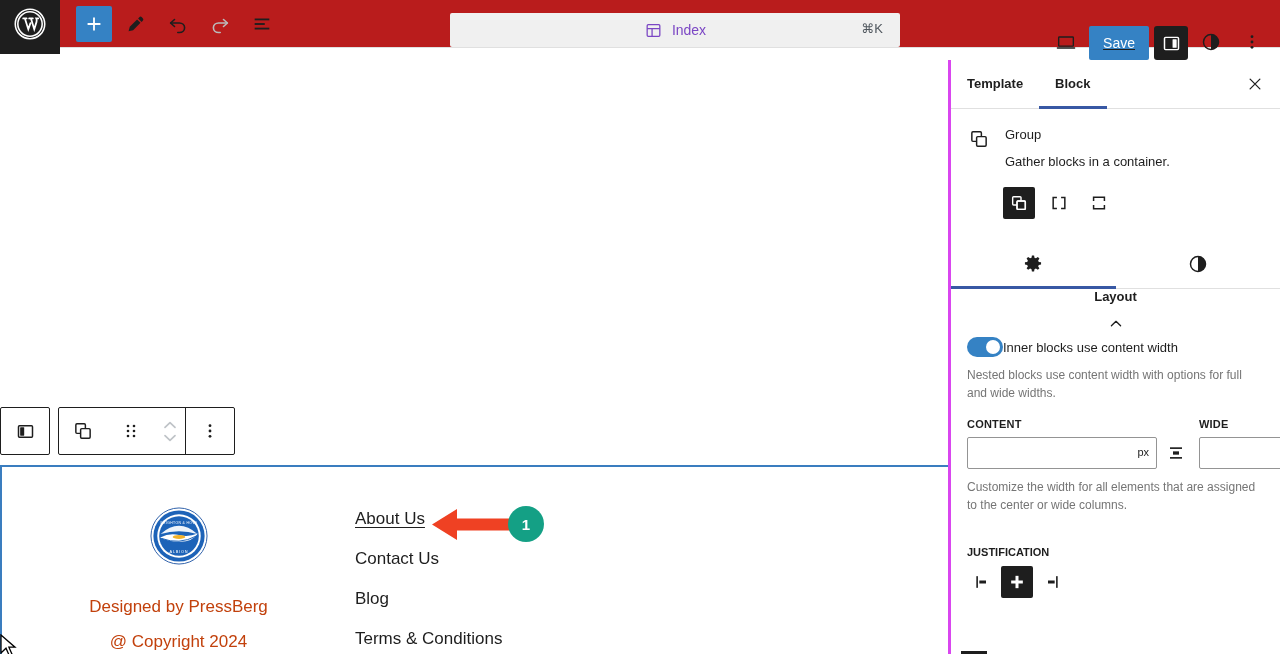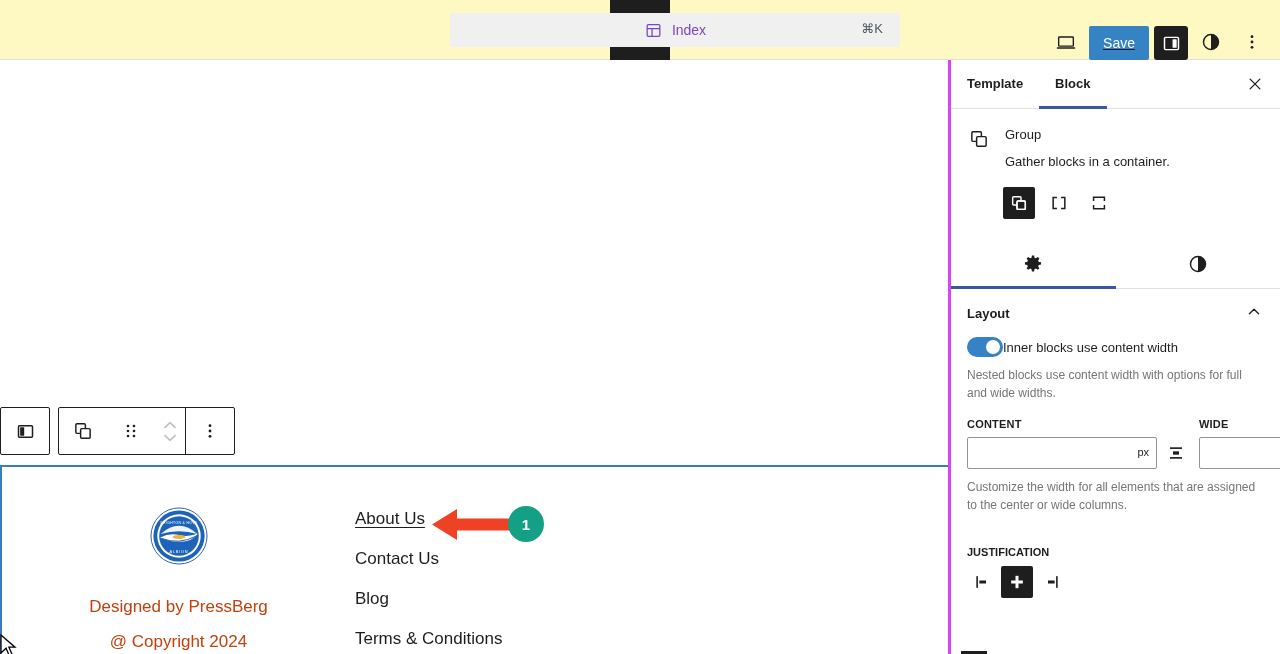--- a/index.html
+++ b/index.html
@@ -9,24 +9,24 @@
     width: 1280px; height: 654px;
     overflow: hidden;
     font-family: "Liberation Sans", sans-serif;
     background: #ffffff;
     color: #1e1e1e;
   }
 
   
   .topbar {
     position: absolute; top: 0; left: 0;
-    width: 1280px; height: 60px;
-    background: #fef9c3;
+    width: 1280px; height: 48px;
+    background: #b91c1c;
     border-bottom: 1px solid #e0e0e0;
-    display: flex; align-items: center; flex-direction: column;
+    display: flex; align-items: center;
   }
   .wp-logo {
     width: 60px; height: 60px;
     background: #1e1e1e;
     display: flex; align-items: center; justify-content: center;
     flex: 0 0 60px;
   }
   .wp-logo svg { display: block; }
 
   .tb-left {
@@ -250,20 +250,21 @@
     margin-bottom: -1px; color: #1e1e1e;
   }
   .sub-tab.active { border-bottom-color: #3858a4; }
 
   .panel-head {
     height: 48px; display: flex; align-items: center;
     justify-content: space-between;
     padding: 0 16px;
     font-size: 13px; font-weight: bold;
     cursor: pointer;
+    flex-direction: column;
   }
   .panel-body { padding: 0 16px; }
 
   .toggle-row { display: flex; align-items: center; gap: 0; }
   .toggle {
     width: 36px; height: 20px; border-radius: 10px;
     background: #3582c4; position: relative;
     cursor: pointer; flex: 0 0 36px; border: none; padding: 0;
   }
   .toggle .knob {

